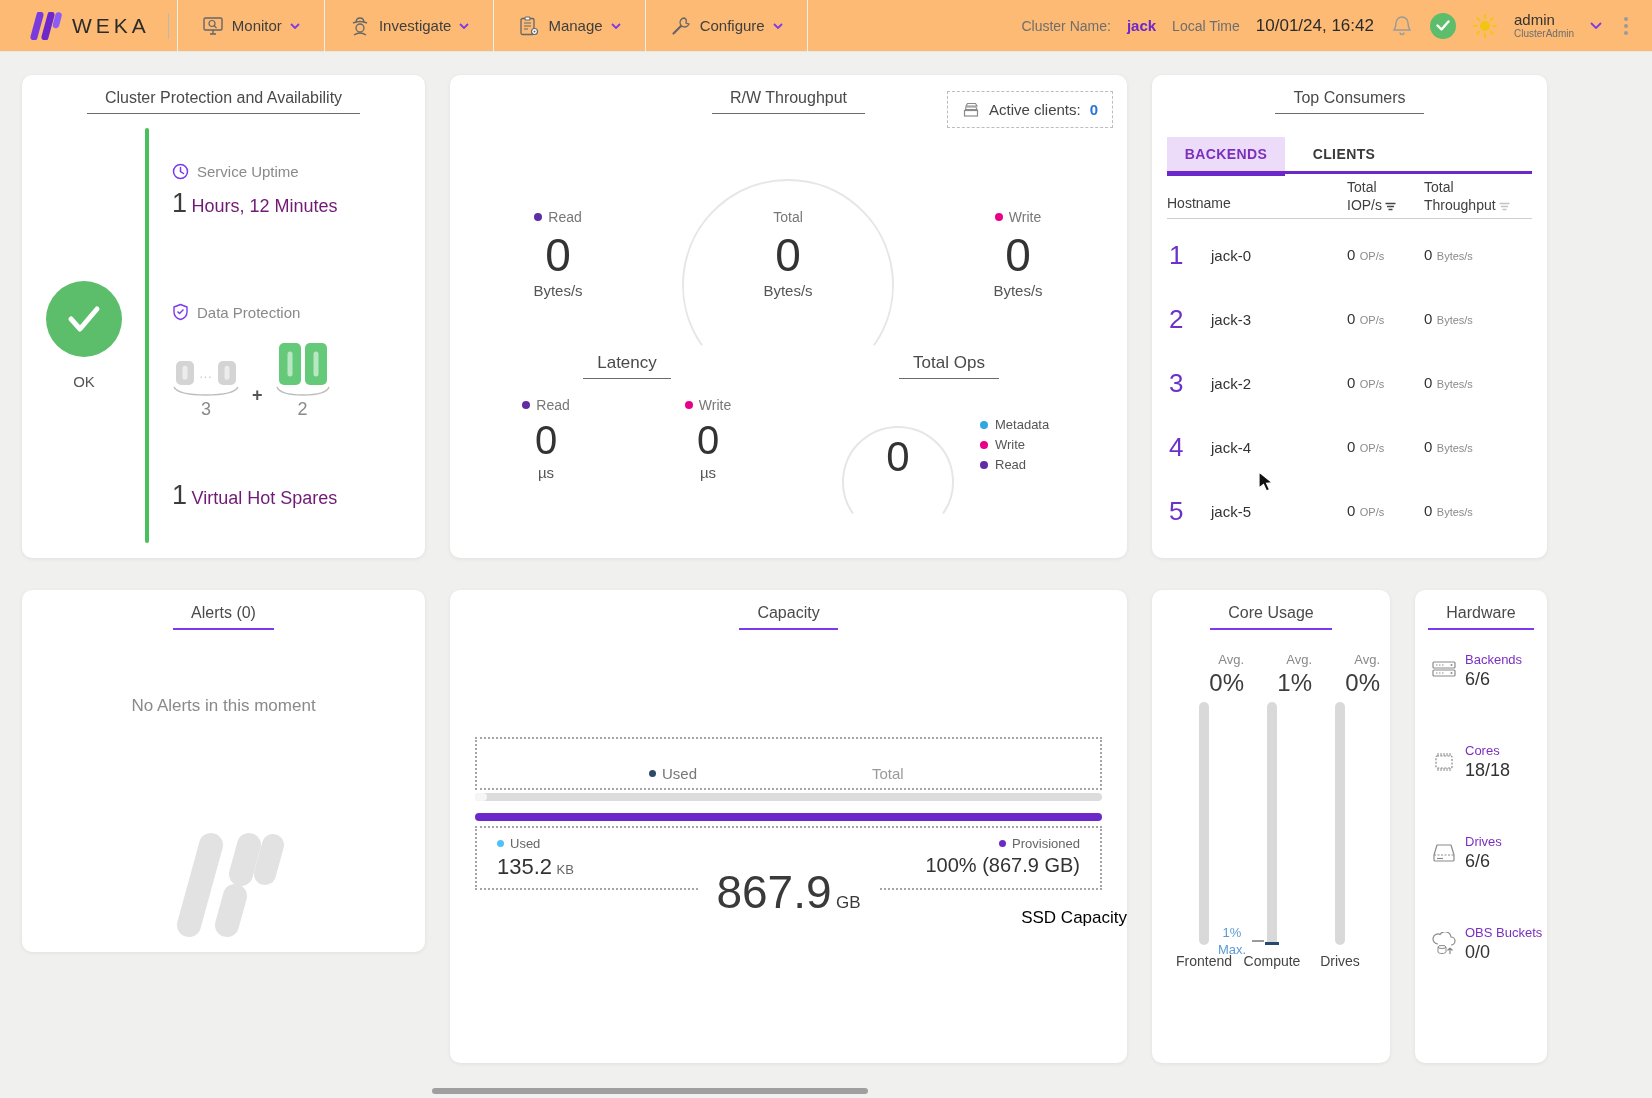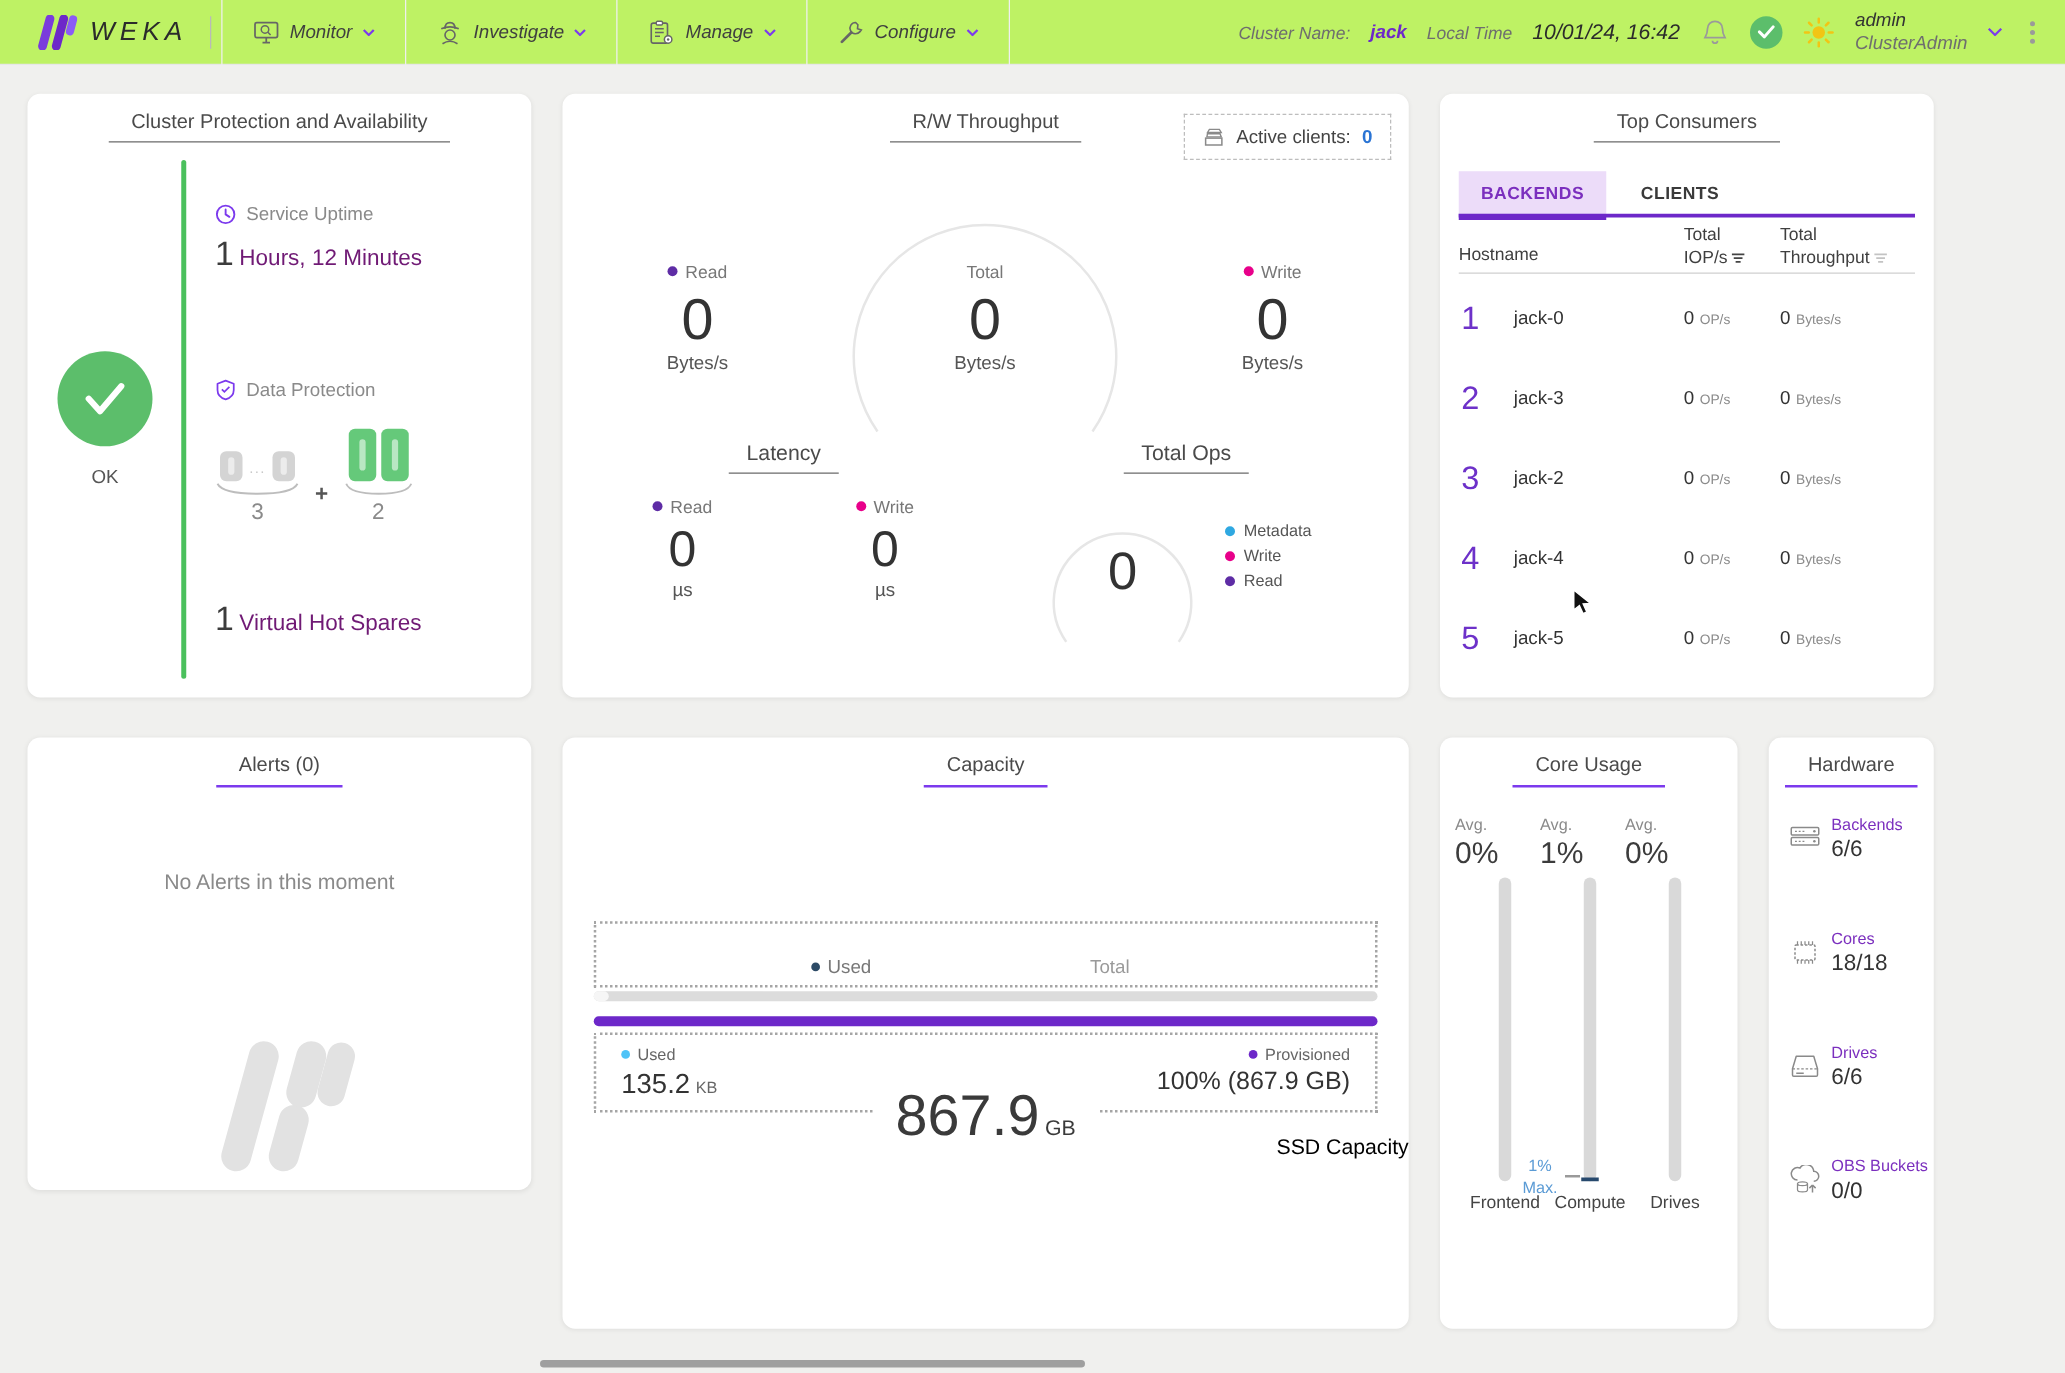--- a/index.html
+++ b/index.html
@@ -4,41 +4,40 @@
 <style>
   * { box-sizing: border-box; margin: 0; padding: 0; }
   html,body { width:1652px; height:1098px; }
   body {
     font-family: "Liberation Sans", "DejaVu Sans", sans-serif;
     background:#f0f0ee; color:#3c3c3c; position:relative; overflow:hidden;
   }
   
   .topbar {
     position:absolute; left:0; top:0; width:1652px; height:52px;
-    background:#bef264; display:flex; align-items:center; padding:4px 14px;
+    background:#fdba74; display:flex; align-items:center; padding:4px 14px;
     border-bottom:1px solid #e7e7e7;
-    font-style:italic;
   }
   .brand { display:flex; align-items:center; gap:10px; padding:0 10px 0 14px; }
   .brand-name { font-size:21px; letter-spacing:4px; color:#2b2b2b; font-weight:400; }
   .topbar-divider { width:1px; height:26px; background:#b9b9b9; margin:0 8px; }
   .nav { display:flex; align-items:center; height:52px; }
   .nav-item {
     display:flex; align-items:center; gap:8px; padding:0 24px; height:52px; cursor:pointer;
     border-right:1px solid #efefef;
   }
   .nav-item:first-child { border-left:1px solid #efefef; }
   .nav-label { font-size:15px; color:#3f3f3f; }
   .tb-right { margin-left:auto; display:flex; align-items:center; gap:16px; padding-right:4px; }
   .muted { color:#6e6e6e; font-size:14px; }
   .cluster-name { color:#6d28c9; font-weight:bold; font-size:15px; }
   .local-time { color:#2b2b2b; font-size:17px; }
   .user-block { text-align:left; line-height:1.15; }
   .user-name { font-size:15px; color:#333; }
-  .user-role { font-size:15px; color:#6e6e6e; }
+  .user-role { font-size:10px; color:#6e6e6e; }
   .kebab { display:flex; flex-direction:column; gap:3px; padding:4px 6px; cursor:pointer; }
   .kebab i { width:4px; height:4px; border-radius:50%; background:#9a9a9a; }
   .check-badge { width:26px; height:26px; border-radius:50%; background:#5cbe6b;
     display:flex; align-items:center; justify-content:center; }
 
   
   .card { position:absolute; background:#fff; border-radius:10px;
     box-shadow:0 1px 4px rgba(0,0,0,.07); }
   #card-protection { left:22px;  top:75px;  width:403px; height:483px; }
   #card-throughput { left:450px; top:75px;  width:677px; height:483px; }
@@ -151,21 +150,21 @@
   .b2-big { font-size:22px; color:#333; }
   .b2-sm { font-size:13px; color:#666; }
   .cap-legend-bottom { position:absolute; left:50%; bottom:0; transform:translate(-50%,58%);
     background:#fff; padding:0 18px; white-space:nowrap; line-height:1; }
   .cap-big-n { font-size:46px; font-weight:300; color:#3a3a3a; }
   .cap-big-u { font-size:17px; color:#3a3a3a; }
   .cap-footer { position:absolute; left:0; top:318px; width:100%; text-align:right;
     font-size:17px; color:#000000; }
 
   
-  .core-col { position:absolute; width:80px; text-align:left; }
+  .core-col { position:absolute; width:80px; text-align:right; }
   .core-avg { font-size:13px; color:#8a8a8a; }
   .core-pct { font-size:24px; color:#3c3c3c; margin-top:2px; }
   .core-bar { position:absolute; width:10px; border-radius:5px; background:#d9d9d9;
     top:112px; height:243px; }
   .core-name { position:absolute; top:363px; width:80px; text-align:center; font-size:14px; color:#444; }
   .core-max { position:absolute; left:58px; top:335px; width:44px; text-align:center;
     font-size:13px; color:#5b9bd5; line-height:1.3; }
   .core-marker { position:absolute; width:14px; height:3px; background:#27496d; top:352px; }
   .core-marker-dash { position:absolute; width:12px; top:350px; border-top:2px dashed #9a9a9a; }
 

